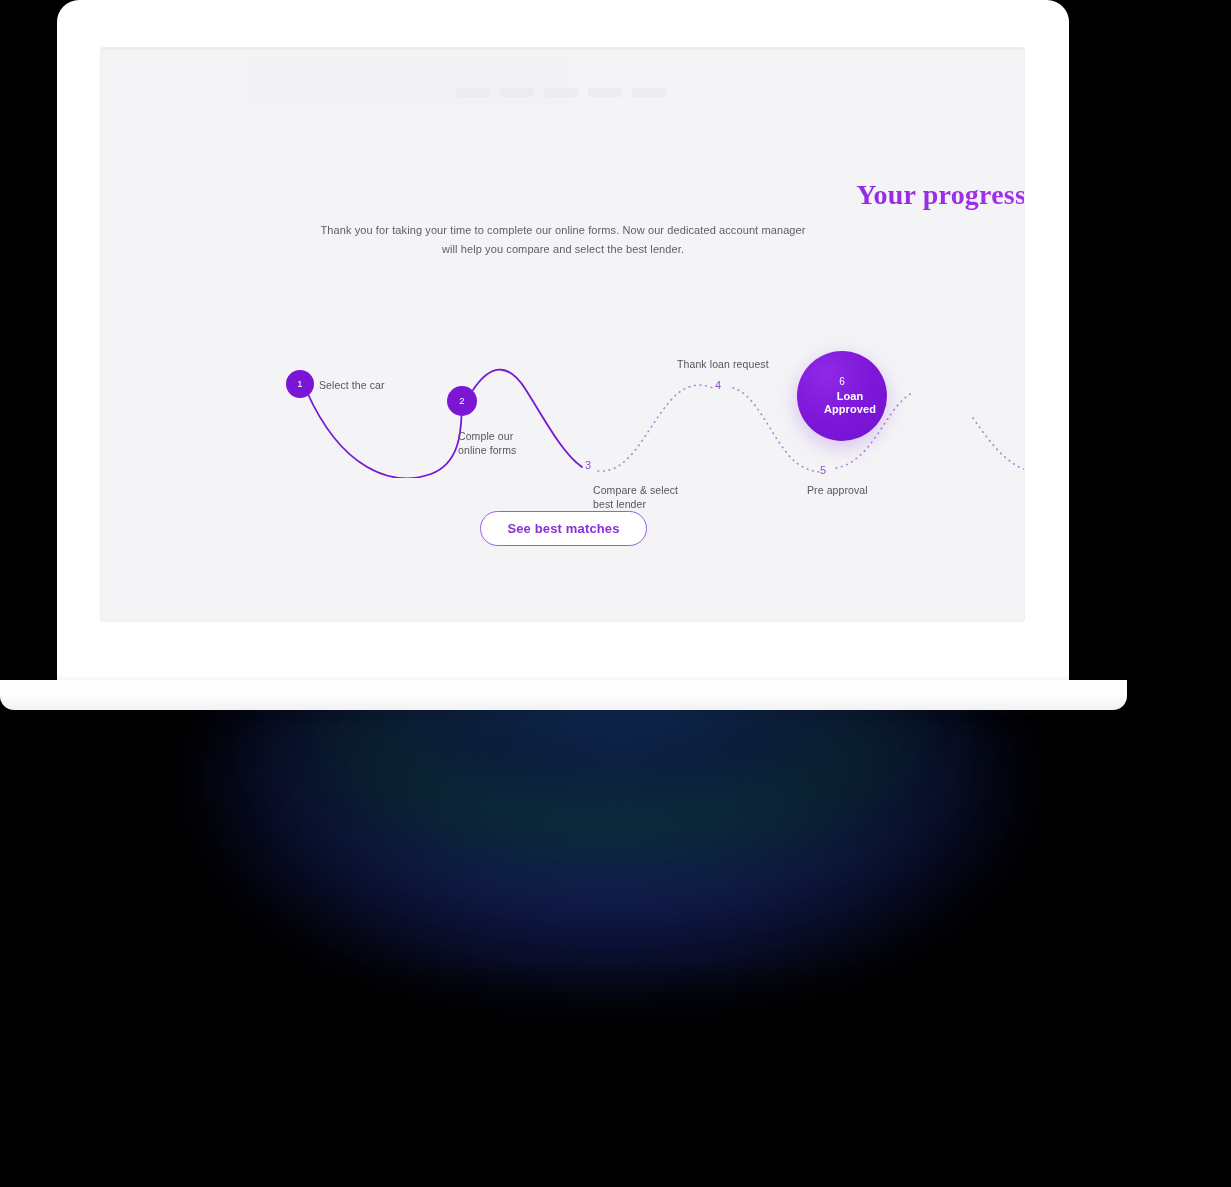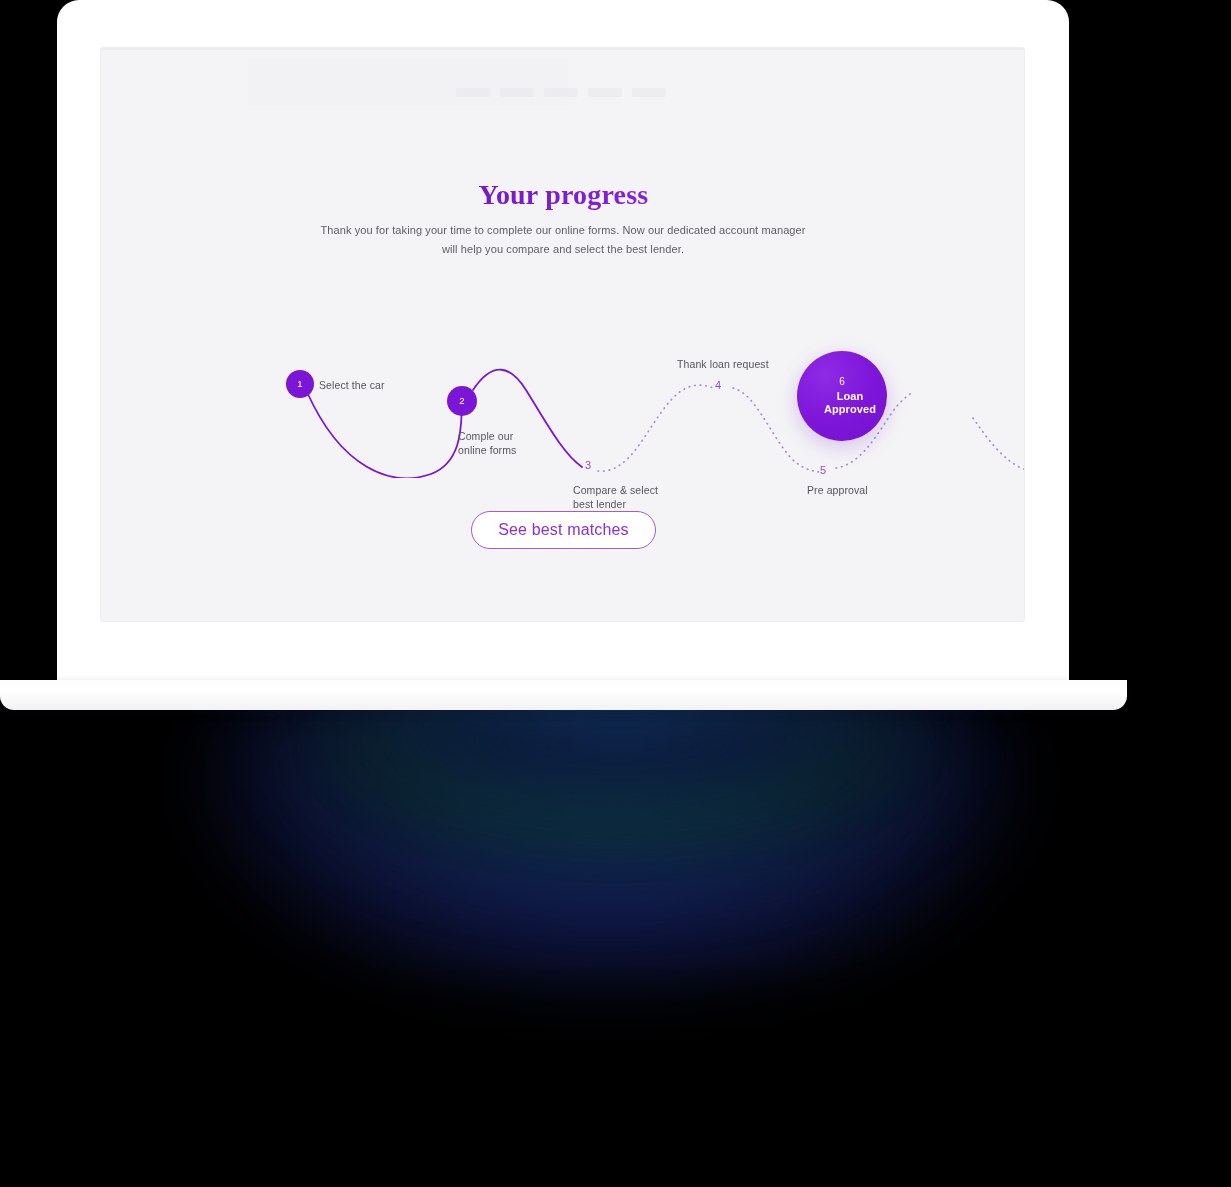--- a/index.html
+++ b/index.html
@@ -141,21 +141,21 @@
   .page {
     position: absolute;
     inset: 0;
   }
 
   .page-title {
     position: absolute;
     left: 0;
     top: 131px;
     width: 925px;
-    text-align: center;
+    text-align: right;
     font-family: "Liberation Serif", serif;
     font-weight: 700;
     font-size: 28px;
     letter-spacing: .2px;
     background: linear-gradient(100deg, #4b12a8 0%, #6b17c4 32%, #8b22df 64%, #a033e8 100%);
     -webkit-background-clip: text;
     background-clip: text;
     color: transparent;
     -webkit-text-fill-color: transparent;
   }
@@ -225,22 +225,22 @@
     left: 0;
     top: 463px;
     width: 925px;
     display: flex;
     justify-content: center;
   }
   .cta-button {
     border: 1.4px solid #9b5ce0;
     background: #ffffff;
     color: #8b2fd8;
-    font-size: 16px;
-    font-weight: 400;
+    font-size: 13px;
+    font-weight: 700;
     letter-spacing: .15px;
     padding: 9px 26px;
     border-radius: 999px;
     cursor: pointer;
     font-family: "Liberation Sans", sans-serif;
   }
 </style>
 </head>
 <body>
 
@@ -297,21 +297,21 @@
         </div>
         <div class="step-label" style="left:218px; top:100px;">Select the car</div>
 
         <div class="step-node" style="left:346px; top:108px; width:30px; height:30px;">
           <span>2</span>
         </div>
         <div class="step-label" style="left:357px; top:151px;">Comple our
 online forms</div>
 
         <div class="step-num" style="left:484px; top:181px;">3</div>
-        <div class="step-label" style="left:472px; top:205px;">Compare &amp; select
+        <div class="step-label" style="left:492px; top:205px;">Compare &amp; select
 best lender</div>
 
         <div class="step-num" style="left:614px; top:101px;">4</div>
         <div class="step-label" style="left:576px; top:79px;">Thank loan request</div>
 
         <div class="step-num" style="left:719px; top:186px;">5</div>
         <div class="step-label" style="left:706px; top:205px;text-align:center;">Pre approval</div>
 
         <div class="step-node big" style="left:696px; top:73px; width:90px; height:90px;">
           <span class="n">6</span>

